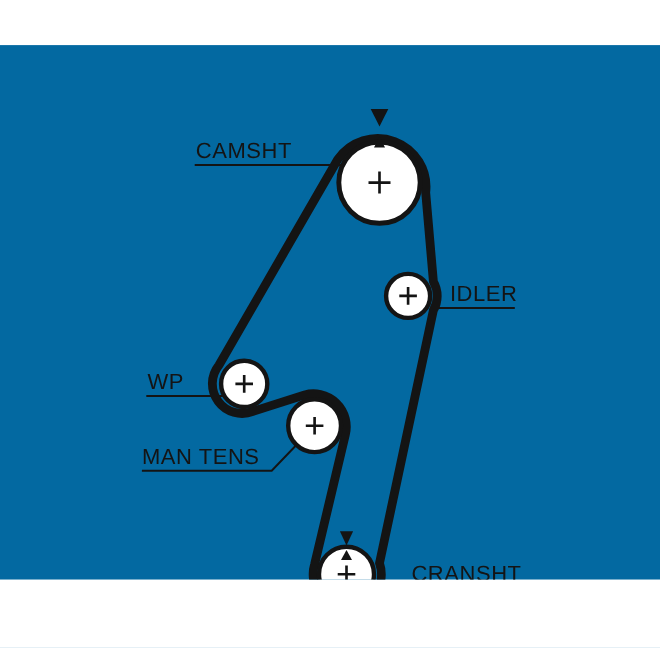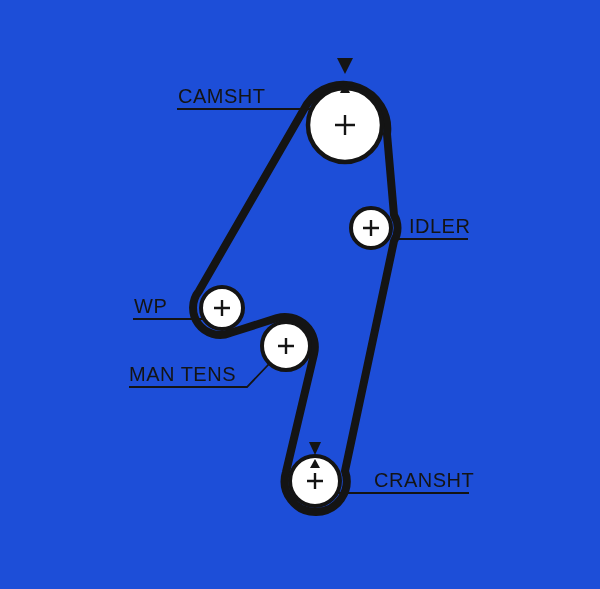--- a/index.html
+++ b/index.html
@@ -2,24 +2,25 @@
 <html><head>
 <meta charset="utf-8">
 <style>
   html, body {
     margin: 0;
     padding: 0;
     background: #ffffff;
   }
   .stage {
     width: 600px;
-    height: 589px;
+    height: 486px;
     position: relative;
-    background: #1d4ed8;
+    background: #0369a1;
     overflow: hidden;
+    margin-top: 41px;
   }
   svg {
     display: block;
   }
   .belt {
     fill: none;
     stroke: #141414;
     stroke-width: 8;
     stroke-linejoin: round;
   }

